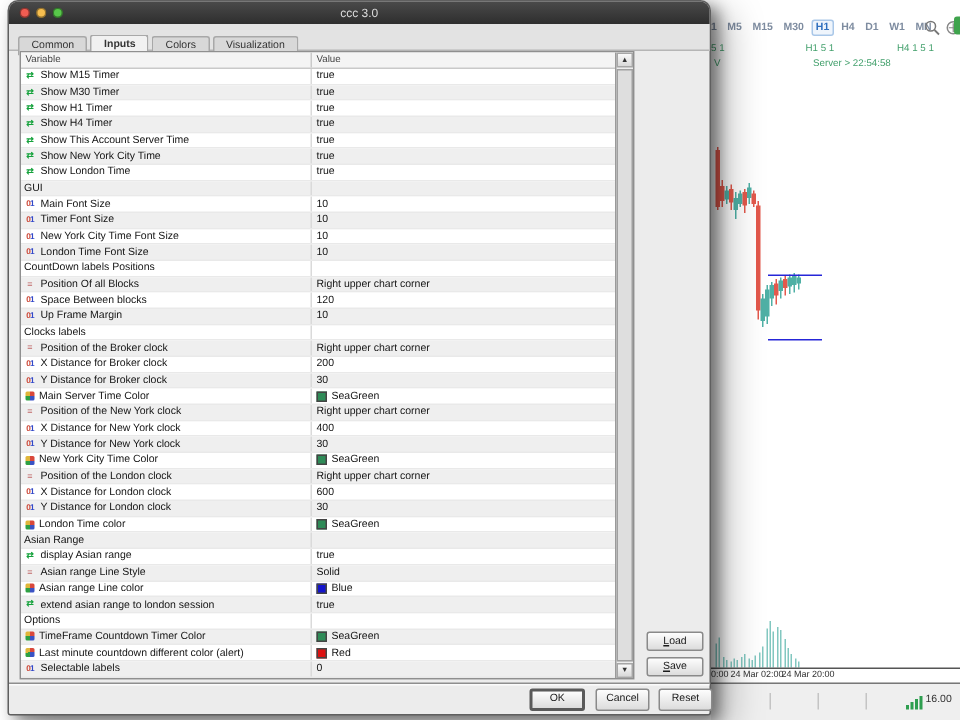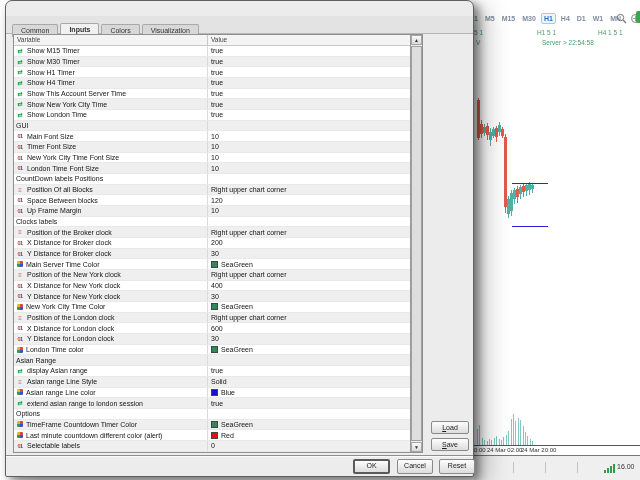--- a/index.html
+++ b/index.html
@@ -207,20 +207,28 @@
       <i style="height:3px;"></i>
         <i style="height:5px;"></i>
         <i style="height:7px;"></i>
         <i style="height:9px;"></i>
     </div>
     <div class="sb-text">16.00</div>
   </div>
 </div>
 
 <div class="dialog">
+  <div class="titlebar">
+    <div class="lights">
+      <span class="light l-close"></span>
+      <span class="light l-min"></span>
+      <span class="light l-zoom"></span>
+    </div>
+    <div class="title">ccc 3.0</div>
+  </div>
 
   <div class="tabbar"><span class="tab">Common</span><span class="tab active">Inputs</span><span class="tab">Colors</span><span class="tab">Visualization</span></div>
 
   <div class="ptable">
     <div class="thead">
       <div class="h-var">Variable</div>
       <div class="h-val">Value</div>
     </div>
     <div class="tbody">
         <div class="trow">

